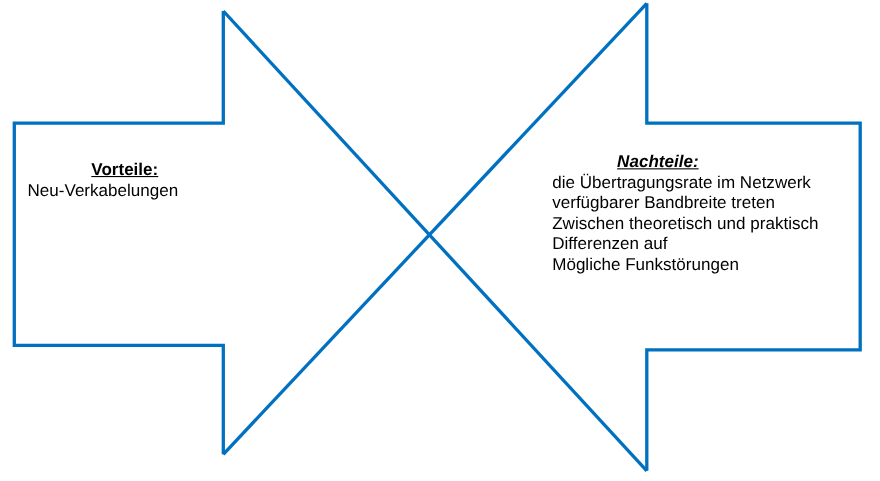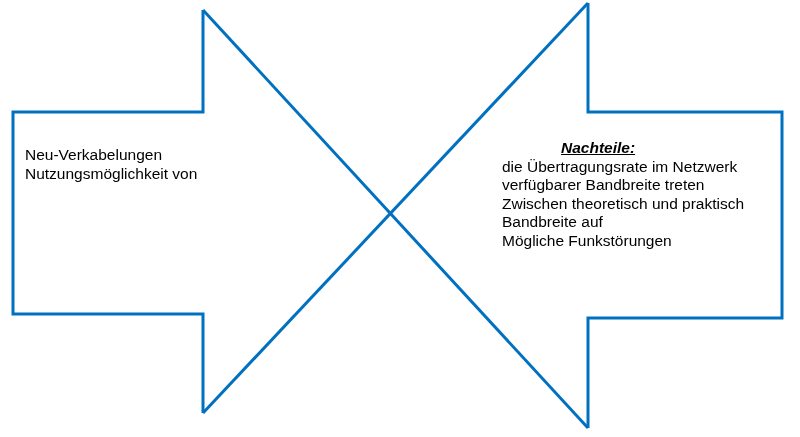--- a/index.html
+++ b/index.html
@@ -59,24 +59,24 @@
 
   <polyline points="203,10 203,112 13,112 13,314 203,314 203,413" fill="none" stroke="#0070C0" stroke-width="3" stroke-linejoin="miter"></polyline>
 
   <polyline points="588,3 588,112 782,112 782,318 588,318 588,428" fill="none" stroke="#0070C0" stroke-width="3" stroke-linejoin="miter"></polyline>
 
   <line x1="203" y1="10" x2="588" y2="428" stroke="#0070C0" stroke-width="3"></line>
   <line x1="588" y1="3" x2="203" y2="413" stroke="#0070C0" stroke-width="3"></line>
 </svg>
 
 <div id="vorteile-block" class="text-block">
+  <span class="heading">Vorteile:</span>
   <span class="line">Neu-Verkabelungen</span>
-  <span class="line">Nutzungsmöglichkeit von</span>
 </div>
 
 <div id="nachteile-block" class="text-block">
   <span class="heading">Nachteile:</span>
   <span class="line">die Übertragungsrate im Netzwerk</span>
   <span class="line">verfügbarer Bandbreite treten</span>
   <span class="line">Zwischen theoretisch und praktisch</span>
-  <span class="line">Bandbreite auf</span>
+  <span class="line">Differenzen auf</span>
   <span class="line">Mögliche Funkstörungen</span>
 </div>
 
 </body></html>

